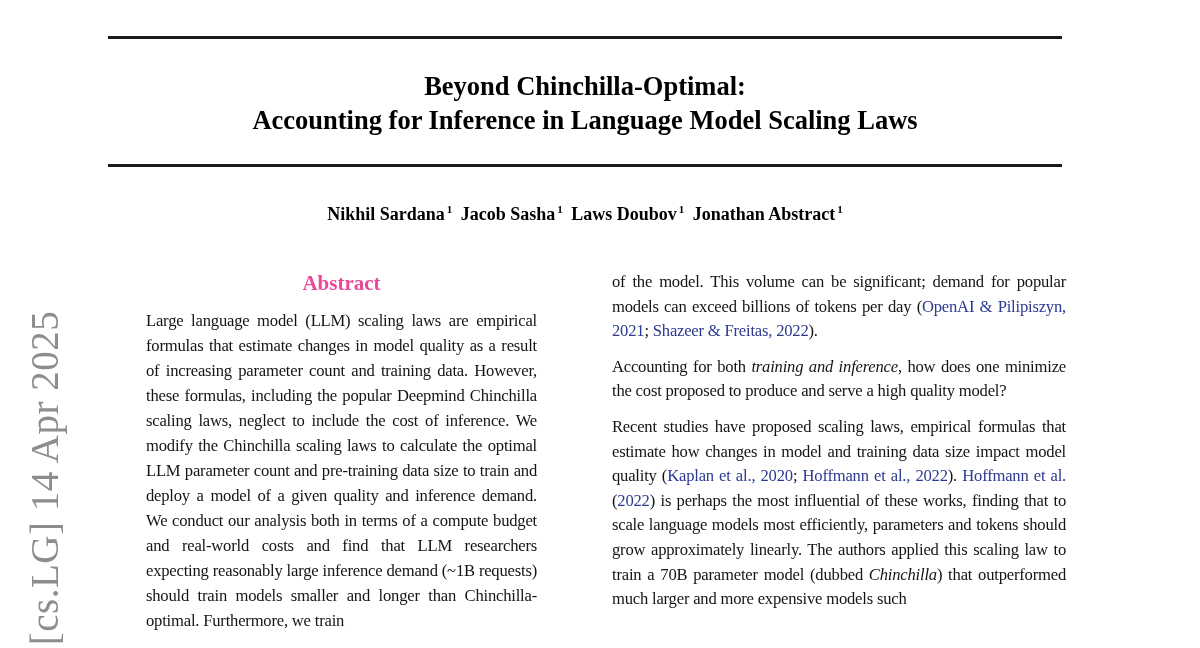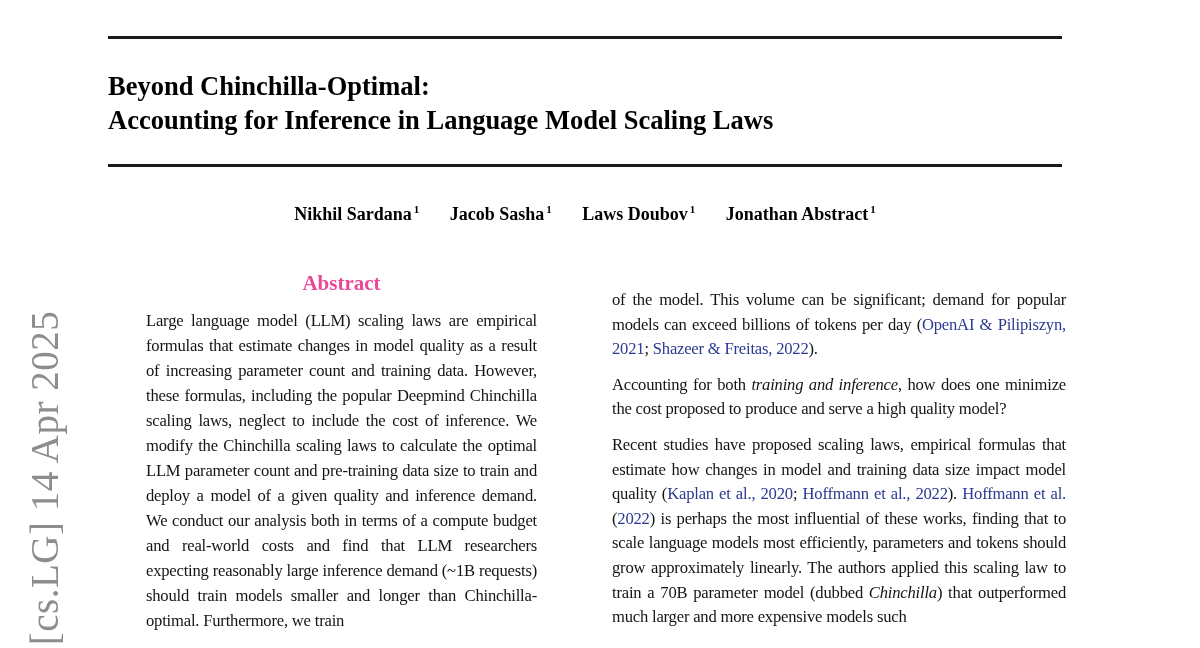--- a/index.html
+++ b/index.html
@@ -33,35 +33,36 @@
   .rule {
     position: absolute;
     left: 108px; width: 954px; height: 2.5px;
     background: #1a1a1a;
   }
   .rule-top { top: 36px; }
   .rule-mid { top: 164px; }
   .title-block {
     position: absolute;
     left: 108px; top: 69px; width: 954px;
+    text-align: center;
     font-weight: bold;
     font-size: 26.5px;
     line-height: 34px;
     color: #000000;
   }
   .authors {
     position: absolute;
     left: 108px; top: 204px; width: 954px;
     text-align: center;
     font-size: 18px;
     font-weight: bold;
     color: #000000;
     white-space: nowrap;
   }
-  .author { margin: 0 13px; }
+  .author { margin: 0 2px; }
   .a-sup {
     font-size: 11px;
     font-weight: bold;
     vertical-align: super;
     line-height: 0;
     margin-left: 2px;
   }
   .abstract {
     position: absolute;
     left: 146px; top: 271px; width: 391px;
@@ -75,21 +76,21 @@
   }
   .abs-body {
     font-size: 16.6px;
     line-height: 25px;
     text-align: justify;
     letter-spacing: -0.2px;
     color: #141414;
   }
   .col-right {
     position: absolute;
-    left: 612px; top: 270px; width: 454px; margin-top: 18px;
+    left: 612px; top: 270px; width: 454px;
   }
   .para {
     margin: 0 0 11px 0;
     font-size: 16.6px;
     line-height: 24.6px;
     text-align: justify;
     letter-spacing: -0.2px;
     color: #141414;
   }
   .seg-cite { color: var(--link, #2b3990); }

